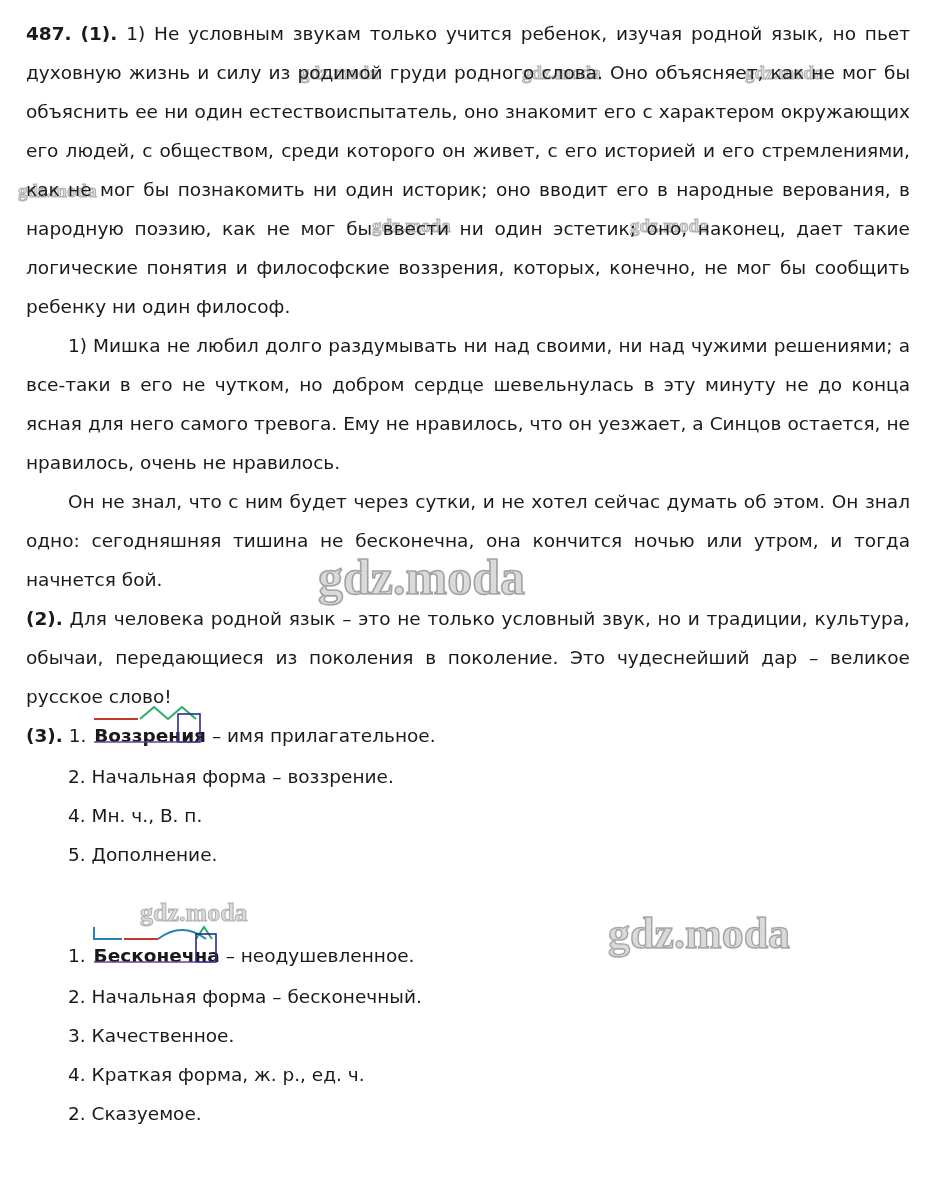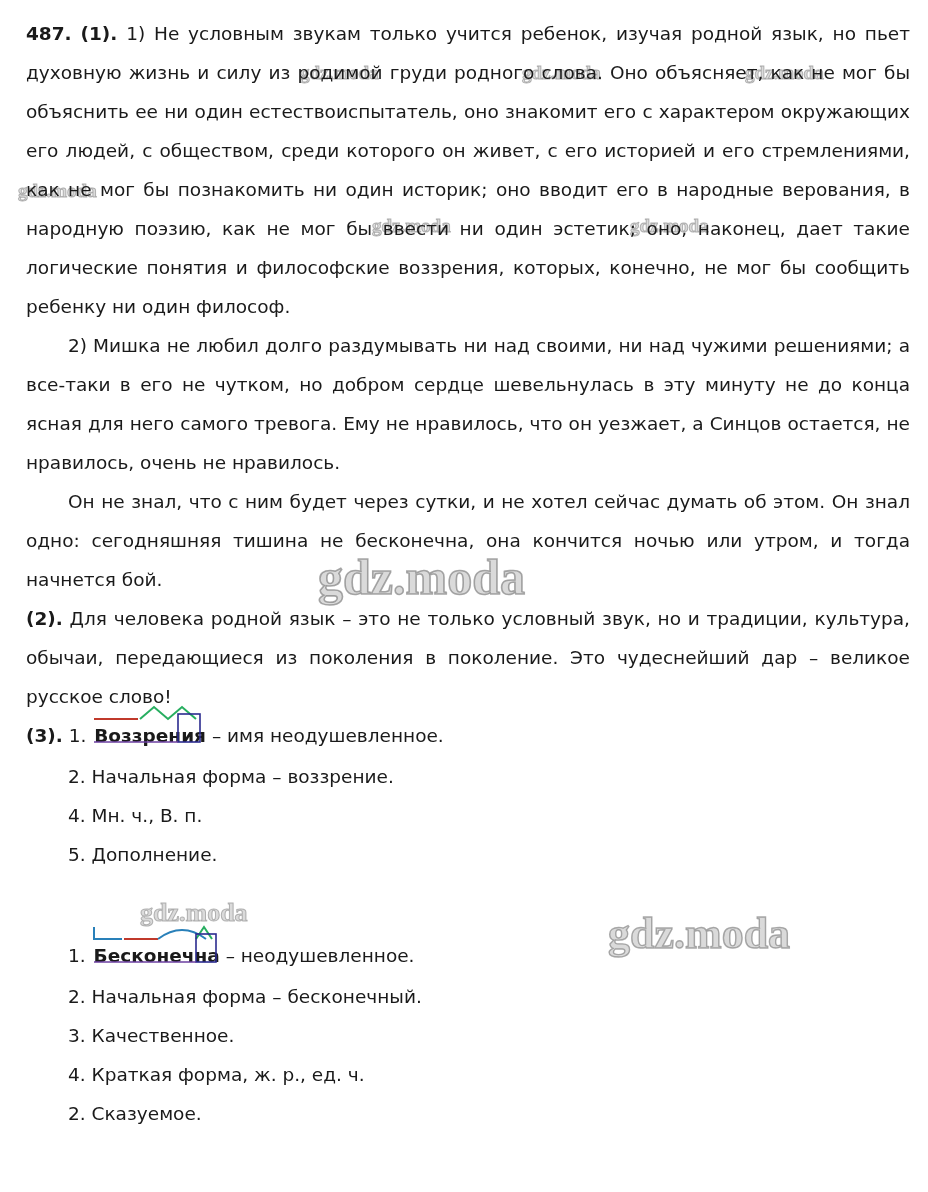--- a/index.html
+++ b/index.html
@@ -113,21 +113,21 @@
     <div class="wm wm-small" style="left:630px; top:215px;">gdz.moda</div>
     <div class="wm wm-huge" style="left:318px; top:548px;">gdz.moda</div>
     <div class="wm wm-mid" style="left:140px; top:898px;">gdz.moda</div>
     <div class="wm wm-big" style="left:608px; top:908px;">gdz.moda</div>
   </div>
 
   <div class="content">
 
     <p class="noindent"><span class="bold">487.</span> <span class="bold">(1).</span> <span>1) Не условным звукам только учится ребенок, изучая родной язык, но пьет духовную жизнь и силу из родимой груди родного слова. Оно объясняет, как не мог бы объяснить ее ни один естествоиспытатель, оно знакомит его с характером окружающих его людей, с обществом, среди которого он живет, с его историей и его стремлениями, как не мог бы познакомить ни один историк; оно вводит его в народные верования, в народную поэзию, как не мог бы ввести ни один эстетик; оно, наконец, дает такие логические понятия и философские воззрения, которых, конечно, не мог бы сообщить ребенку ни один философ.</span></p>
 
-    <p class="para"><span>2) Мишка не любил долго раздумывать ни над своими, ни над чужими решениями; а все-таки в его не чутком, но добром сердце шевельнулась в эту минуту не до конца ясная для него самого тревога. Ему не нравилось, что он уезжает, а Синцов остается, не нравилось, очень не нравилось.</span></p>
+    <p class="para"><span>1) Мишка не любил долго раздумывать ни над своими, ни над чужими решениями; а все-таки в его не чутком, но добром сердце шевельнулась в эту минуту не до конца ясная для него самого тревога. Ему не нравилось, что он уезжает, а Синцов остается, не нравилось, очень не нравилось.</span></p>
 
     <p class="para"><span>Он не знал, что с ним будет через сутки, и не хотел сейчас думать об этом. Он знал одно: сегодняшняя тишина не бесконечна, она кончится ночью или утром, и тогда начнется бой.</span></p>
 
     <p class="noindent"><span class="bold">(2).</span> <span>Для человека родной язык – это не только условный звук, но и традиции, культура, обычаи, передающиеся из поколения в поколение. Это чудеснейший дар – великое русское слово!</span></p>
 
     <div class="analysis-line">
       <span class="bold">(3).</span>
       <span>1.</span>
       <span class="parsed">
         <svg width="130" height="26" viewBox="0 0 130 26">
@@ -135,21 +135,21 @@
           <line x1="2" y1="20" x2="46" y2="20" stroke="#c0392b" stroke-width="2"></line>
 
           <polyline points="48,20 62,8 76,20 90,8 104,20" fill="none" stroke="#27ae60" stroke-width="2"></polyline>
         </svg>
         <span class="word">Воззрения</span>
         <svg width="130" height="34" viewBox="0 0 130 34" style="left:-2px; top:-2px;">
           <rect x="86" y="0" width="22" height="28" fill="none" stroke="#2b2b8f" stroke-width="1.6"></rect>
           <line x1="2" y1="28" x2="86" y2="28" stroke="#6b3fa0" stroke-width="1.6"></line>
         </svg>
       </span>
-      <span>– имя неодушевленное.</span>
+      <span>– имя прилагательное.</span>
     </div>
 
     <div class="analysis-line analysis-indent">2. Начальная форма – воззрение.</div>
     <div class="analysis-line analysis-indent">4. Мн. ч., В. п.</div>
     <div class="analysis-line analysis-indent">5. Дополнение.</div>
 
     <div class="gap-large"></div>
 
     <div class="analysis-line analysis-indent">
       <span>1.</span>

